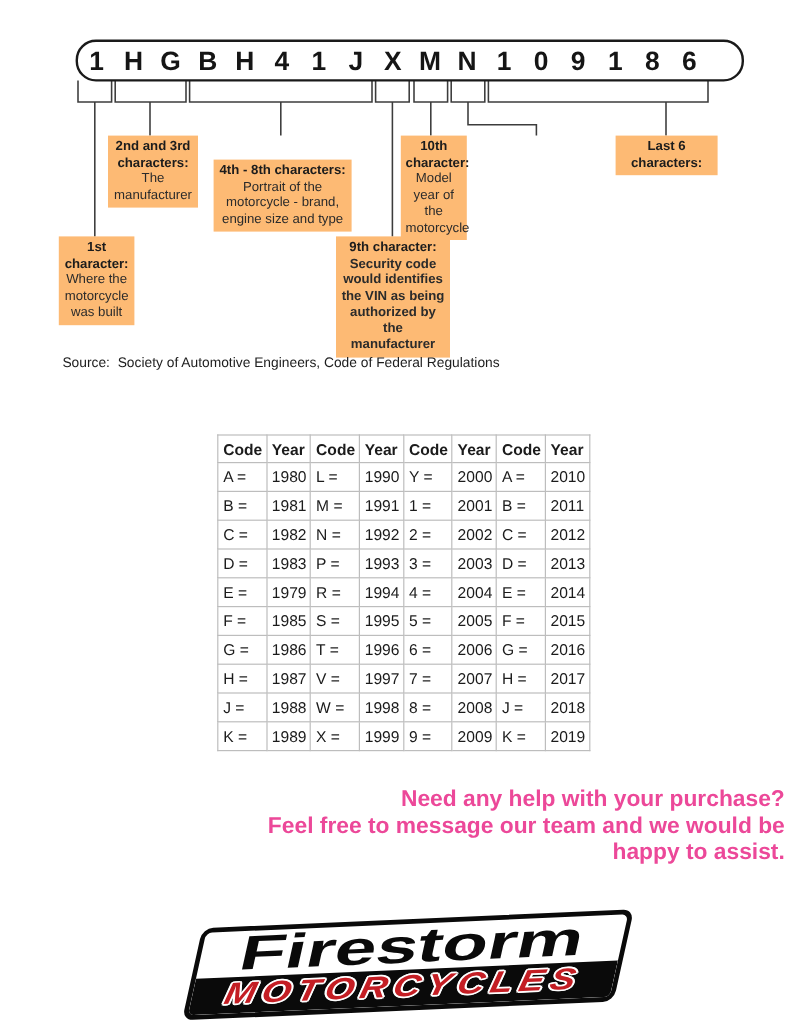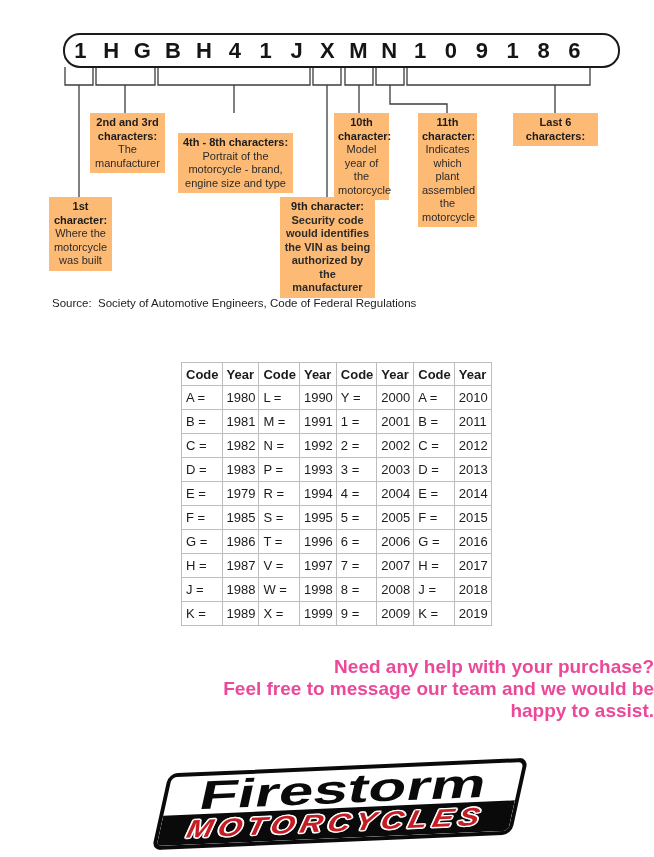--- a/index.html
+++ b/index.html
@@ -115,24 +115,20 @@
     <span>The manufacturer</span>
   </div>
   <div class="callout co-fourth-eighth">
     <b>4th - 8th characters:</b>
     <span>Portrait of the motorcycle - brand, engine size and type</span>
   </div>
   <div class="callout co-tenth">
     <b>10th character:</b>
     <span>Model year of the motorcycle</span>
   </div>
-  <div class="callout co-eleventh">
-    <b>11th character:</b>
-    <span>Indicates which plant assembled the motorcycle</span>
-  </div>
   <div class="callout co-last-six">
     <b>Last 6 characters:</b>
   </div>
   <div class="callout co-first">
     <b>1st character:</b>
     <span>Where the motorcycle was built</span>
   </div>
   <div class="callout co-ninth">
     <b>9th character:</b>
     <span>Security code would identifies the VIN as being authorized by the manufacturer</span>

